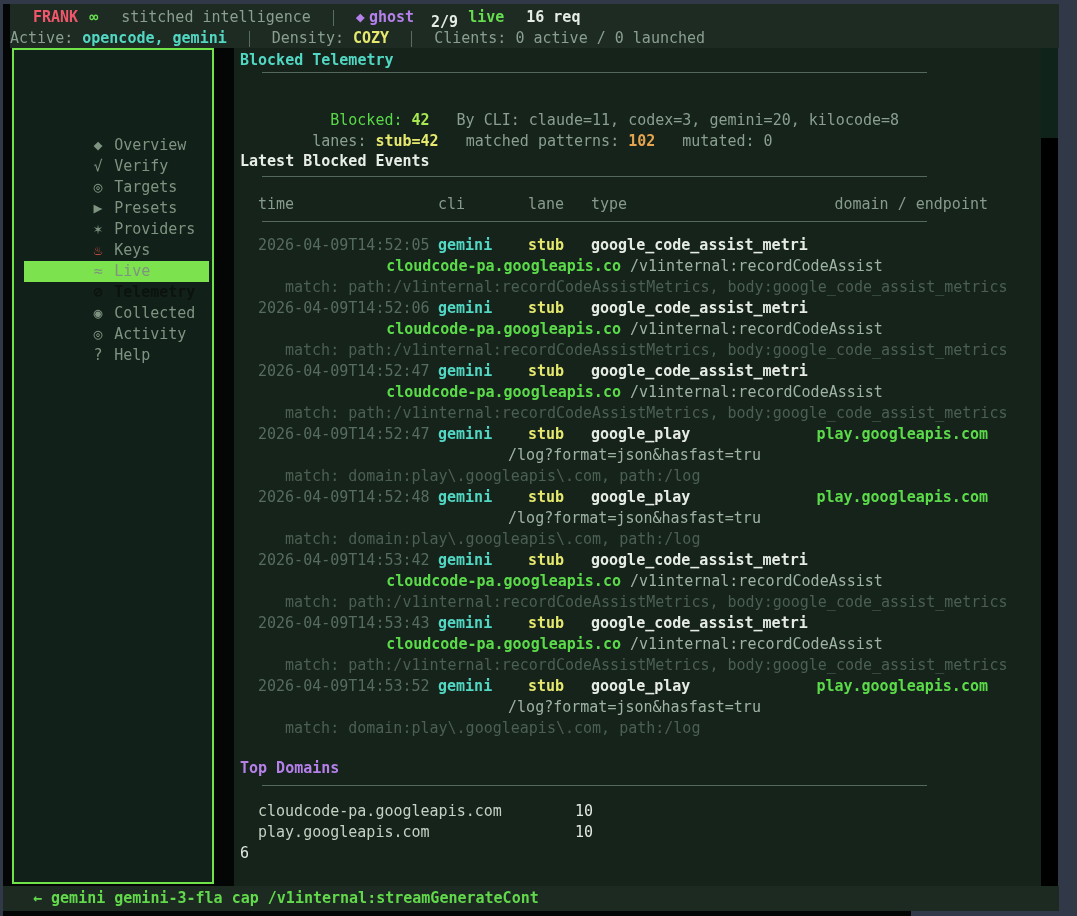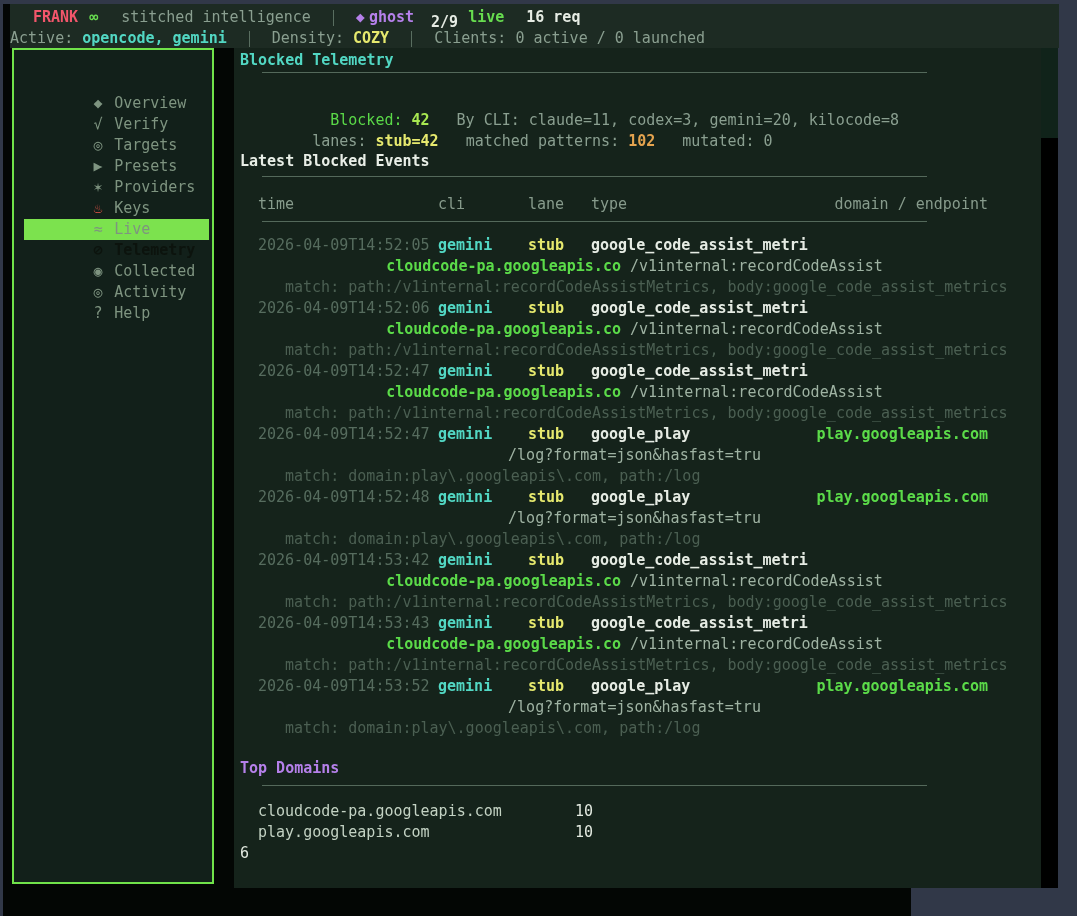--- a/index.html
+++ b/index.html
@@ -25,21 +25,21 @@
   .livecnt{color:#e6ece4;font-weight:bold;margin-left:17px;margin-top:9px;}
   .livelbl{color:#67dc4f;font-weight:bold;margin-left:10px;}
   .reqcnt{color:#e6ece4;font-weight:bold;margin-left:22px;}
   .glabel{color:#8a9f90;}
   .cyan{color:#52d7c3;font-weight:bold;}
   .yellow{color:#e6e96e;font-weight:bold;}
 
   
   .sidebar{position:absolute;left:9px;top:44px;width:202px;height:836px;
     border:2px solid #70e24a;background:#12201a;box-sizing:border-box;}
-  .side-list{padding-top:22px;}
+  .side-list{padding-top:64px;}
   .side-item{height:21px;margin:0 3px 0 10px;color:#7e9480;white-space:pre;cursor:default;}
   .si-icon{display:inline-block;width:18px;margin-left:29px;text-align:center;}
   .si-label{margin-left:7px;}
   .side-item.selected{background:#7ce24e;color:#0c130d;font-weight:bold;}
 
   
   .main{position:absolute;left:231px;top:44px;width:807px;height:840px;background:#15231b;overflow:hidden;}
   .mc{padding:2px 12px 0 6px;}
   .sec-title{font-weight:bold;height:21px;}
   .t-cyan{color:#52d7c3;}
@@ -303,14 +303,15 @@
     <span class="dom-count">6</span>
   </div>
 </div>
     </div>
   </div>
 
   <div class="scroll">
     <div class="scroll-thumb"></div>
   </div>
 
+  <div class="ftr">← gemini gemini-3-fla cap /v1internal:streamGenerateCont</div>
 
 </div>
 
 </body></html>

